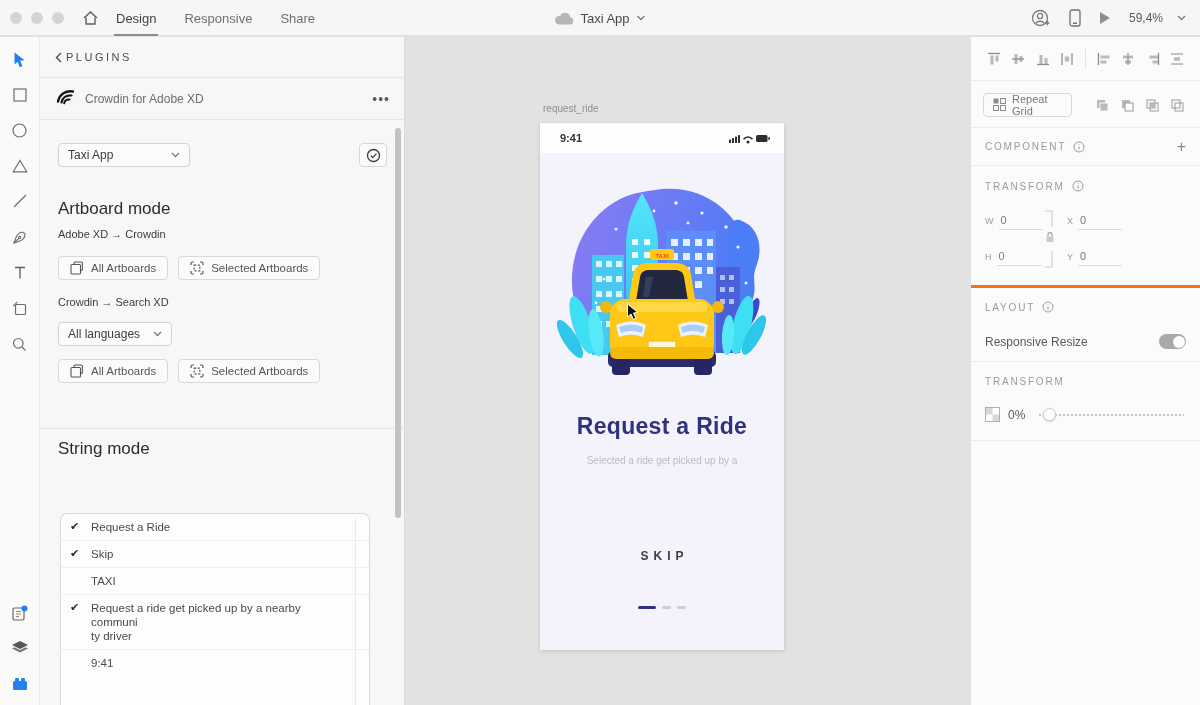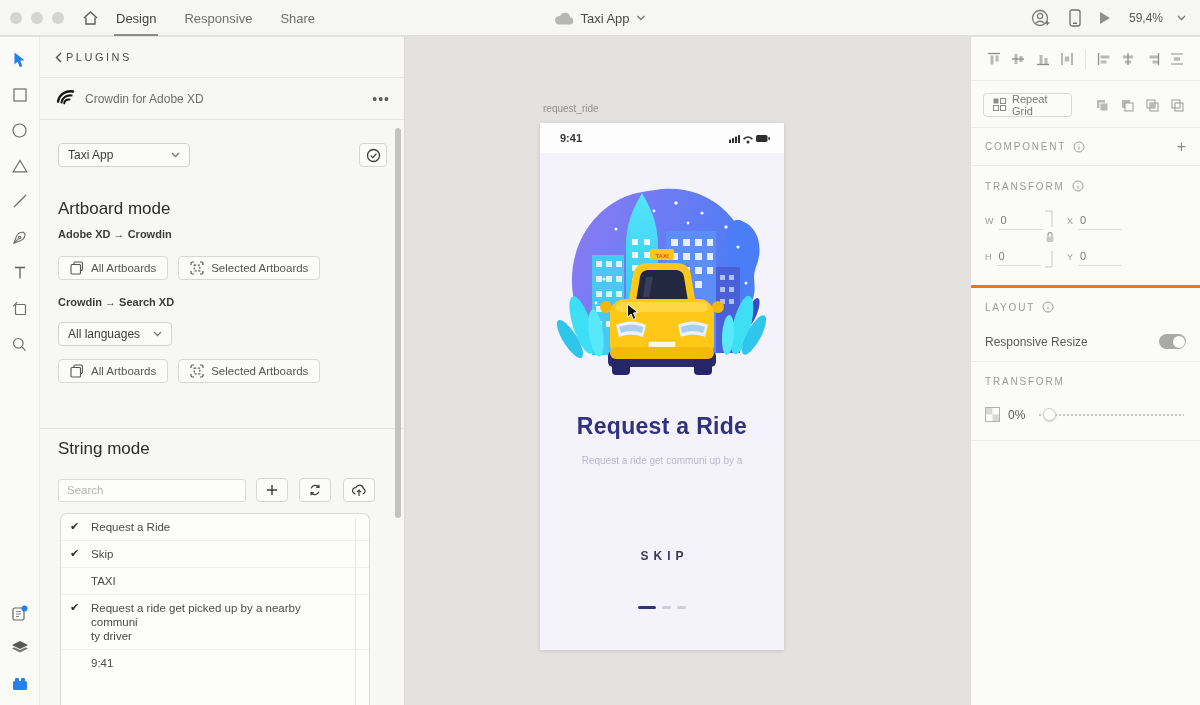--- a/index.html
+++ b/index.html
@@ -30,21 +30,21 @@
   .plugpanel{position:absolute;left:40px;top:37px;bottom:0;width:365px;background:#f7f7f6;border-right:1px solid #d9d9d8;z-index:10}
   .pp-head{height:41px;border-bottom:1px solid #e6e6e5;display:flex;align-items:center;padding-left:15px;gap:4px}
   .pp-head .lbl{font-size:11px;letter-spacing:2.5px;color:#4d4d4d}
   .pp-plugrow{height:42px;border-bottom:1px solid #e6e6e5;display:flex;align-items:center;padding:0 14px;gap:9px}
   .pp-plugrow .pname{font-size:12px;color:#6e6e6e;flex:1}
   .dots3{font-size:14px;color:#5c5c5c;letter-spacing:1px;line-height:6px}
   .selectbox{height:24px;border:1px solid #d2d2d1;border-radius:4px;background:#fbfbfa;display:inline-flex;align-items:center;justify-content:space-between;padding:0 9px;font-size:12px;color:#3c3c3c}
   .iconbtn{height:24px;border:1px solid #d6d6d5;border-radius:4px;background:#fbfbfa;display:inline-flex;align-items:center;justify-content:center}
   .pp-row-select{position:absolute;left:18px;top:106px;width:329px;display:flex;justify-content:space-between}
   .h1{position:absolute;left:18px;font-size:17px;font-weight:normal;color:#2d2d2d}
-  .h2{position:absolute;left:18px;font-size:11px;font-weight:bold;color:#3c3c3c}
+  .h2{position:absolute;left:18px;font-size:11px;font-weight:normal;color:#3c3c3c}
   .btnrow{position:absolute;left:18px;display:flex;gap:10px}
   .abtn{height:24px;border:1px solid #d8d8d7;border-radius:4px;background:#fbfbfa;display:inline-flex;align-items:center;gap:7px;padding:0 11px;font-size:11.5px;color:#555}
   .divider-full{position:absolute;left:0;width:365px;height:1px;background:#e3e3e2}
   .searchrow{position:absolute;left:18px;top:441px;width:329px;display:flex;align-items:center}
   .searchrow input{width:188px;height:23px;border:1px solid #dcdcdb;border-radius:3px;background:#fdfdfc;font-size:11.5px;padding:0 8px;color:#555;outline:none}
   .searchrow input::placeholder{color:#b2b2b1}
   .sq{width:32px;height:24px}
   .stringlist{position:absolute;left:20px;top:476px;width:310px;bottom:0;background:#fdfdfc;border:1px solid #d9d9d8;border-bottom:none;border-radius:7px 7px 0 0;overflow:hidden}
   .srow{position:relative;padding:6px 24px 6px 30px;font-size:11.5px;color:#4a4a4a;line-height:14px;border-bottom:1px solid #f0f0ef;white-space:pre-line}
   .srow:nth-child(5){border-bottom:none}
@@ -357,48 +357,20 @@
             <rect x="4.2" y="4.2" width="5.6" height="5.6" stroke-dasharray="2 1.6"></rect>
           </svg>
         </span>
       <span>Selected Artboards</span>
     </div>
   </div>
 
   <div class="divider-full" style="top:391px"></div>
   <div class="h1" style="top:402px">String mode</div>
 
-  <div class="searchrow">
-    <input type="text" placeholder="Search" style="">
-    <div class="iconbtn sq" style="margin-left:10px">
-        <span>
-          <svg width="12" height="12" viewBox="0 0 12 12" stroke="#3c3c3c" stroke-width="1.4">
-            <path d="M6,1 V11 M1,6 H11"></path>
-          </svg>
-        </span>
-      </div>
-    <div class="iconbtn sq" style="margin-left:11px">
-        <span>
-          <svg width="14" height="14" viewBox="0 0 14 14" fill="none" stroke="#3c3c3c" stroke-width="1.3">
-            <path d="M3.2,5.4 A4.3,4.3 0 0 1 10.9,4.3"></path>
-            <path d="M10.9,1.7 V4.4 H8.2"></path>
-            <path d="M10.8,8.6 A4.3,4.3 0 0 1 3.1,9.7"></path>
-            <path d="M3.1,12.3 V9.6 H5.8"></path>
-          </svg>
-        </span>
-      </div>
-    <div class="iconbtn sq" style="margin-left:12px">
-        <span>
-          <svg width="16" height="14" viewBox="0 0 16 14" fill="none" stroke="#3c3c3c" stroke-width="1.2">
-            <path d="M4.4,10.8 a3.1,3.1 0 1 1 .5,-6.2 a3.9,3.9 0 0 1 7.5,1 a2.7,2.7 0 0 1 -.7,5.2"></path>
-            <path d="M8,13 V7.4 M5.9,9.2 L8,7.1 L10.1,9.2"></path>
-          </svg>
-        </span>
-      </div>
-  </div>
 
   <div class="stringlist">
     <div class="srow"><span class="chk">✔</span><span>Request a Ride</span></div>
     <div class="srow"><span class="chk">✔</span><span>Skip</span></div>
     <div class="srow"><span class="chk"></span><span>TAXI</span></div>
     <div class="srow"><span class="chk">✔</span><span>Request a ride get picked up by a nearby communi
 ty driver</span></div>
     <div class="srow"><span class="chk"></span><span>9:41</span></div>
     <div class="innerscroll"></div>
   </div>
@@ -541,21 +513,21 @@
     </div>
 
     <div class="cursor">
       <svg width="15" height="18" viewBox="0 0 15 18">
           <path d="M1.5,1 L1.5,14 L5,11 L7.3,16.5 L9.9,15.3 L7.5,10 L12,9.5 Z" fill="#111" stroke="#fff" stroke-width="1"></path>
         </svg>
     </div>
 
     <div class="ab-title">Request a Ride</div>
     <div class="ab-sub">
-      <div>Request a ride get communi up by a</div>
+      <div>Selected a ride get picked up by a</div>
     </div>
     <div class="ab-skip">SKIP</div>
     <div class="ab-dots">
       <i class="d-active"></i>
       <i class="d-idle"></i>
       <i class="d-idle"></i>
     </div>
   </div>
 </div>
 

